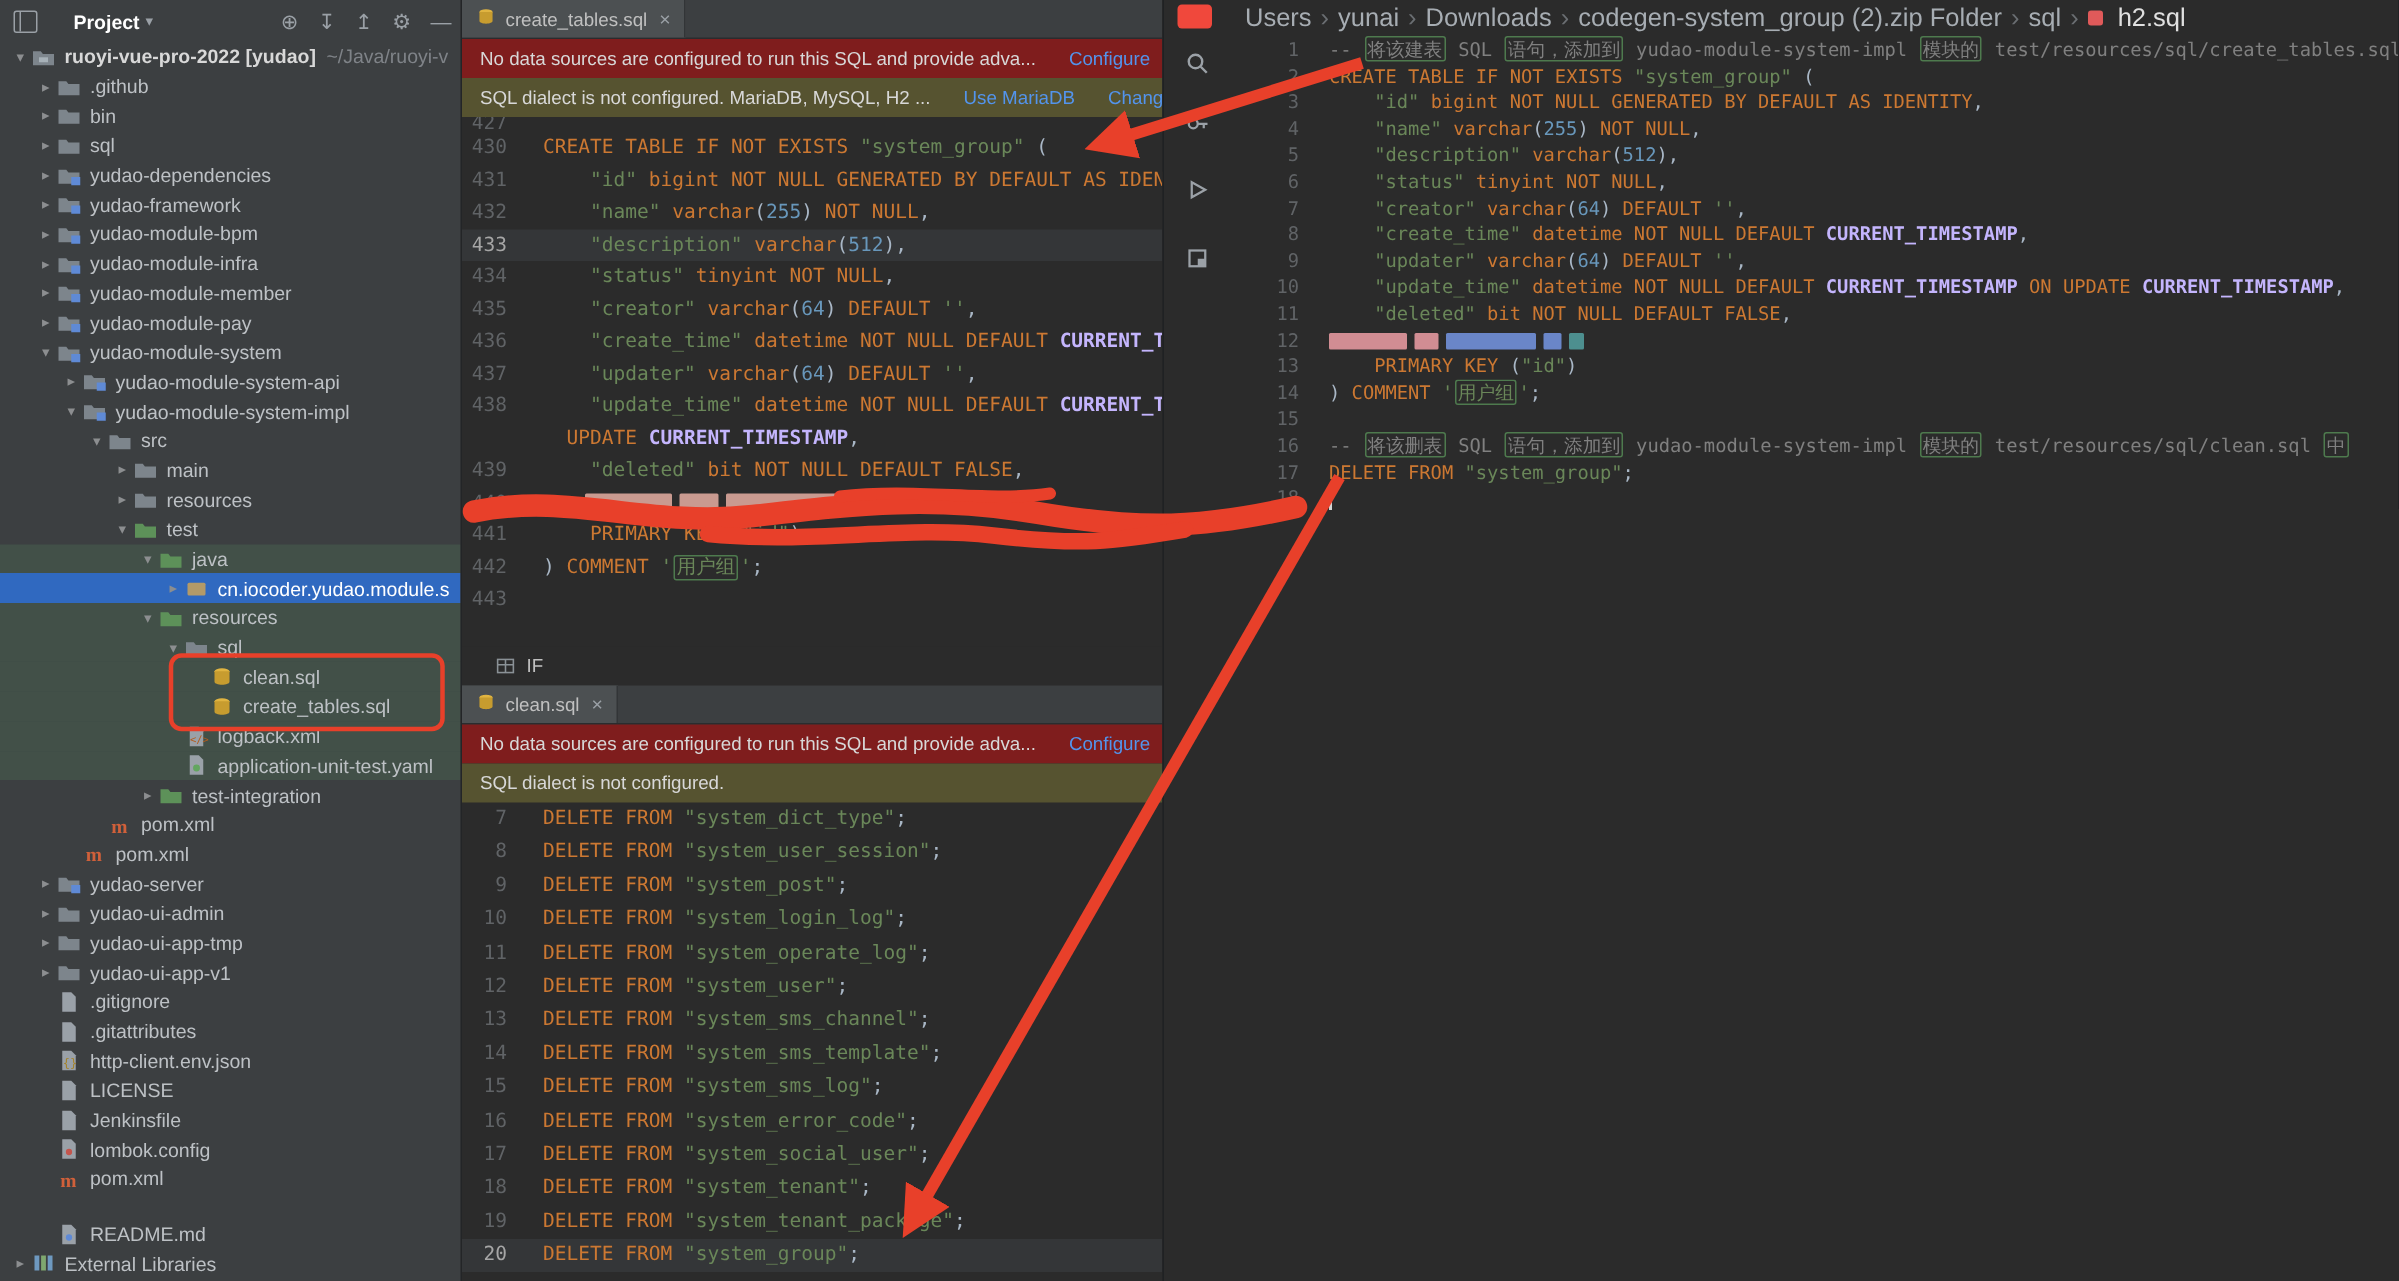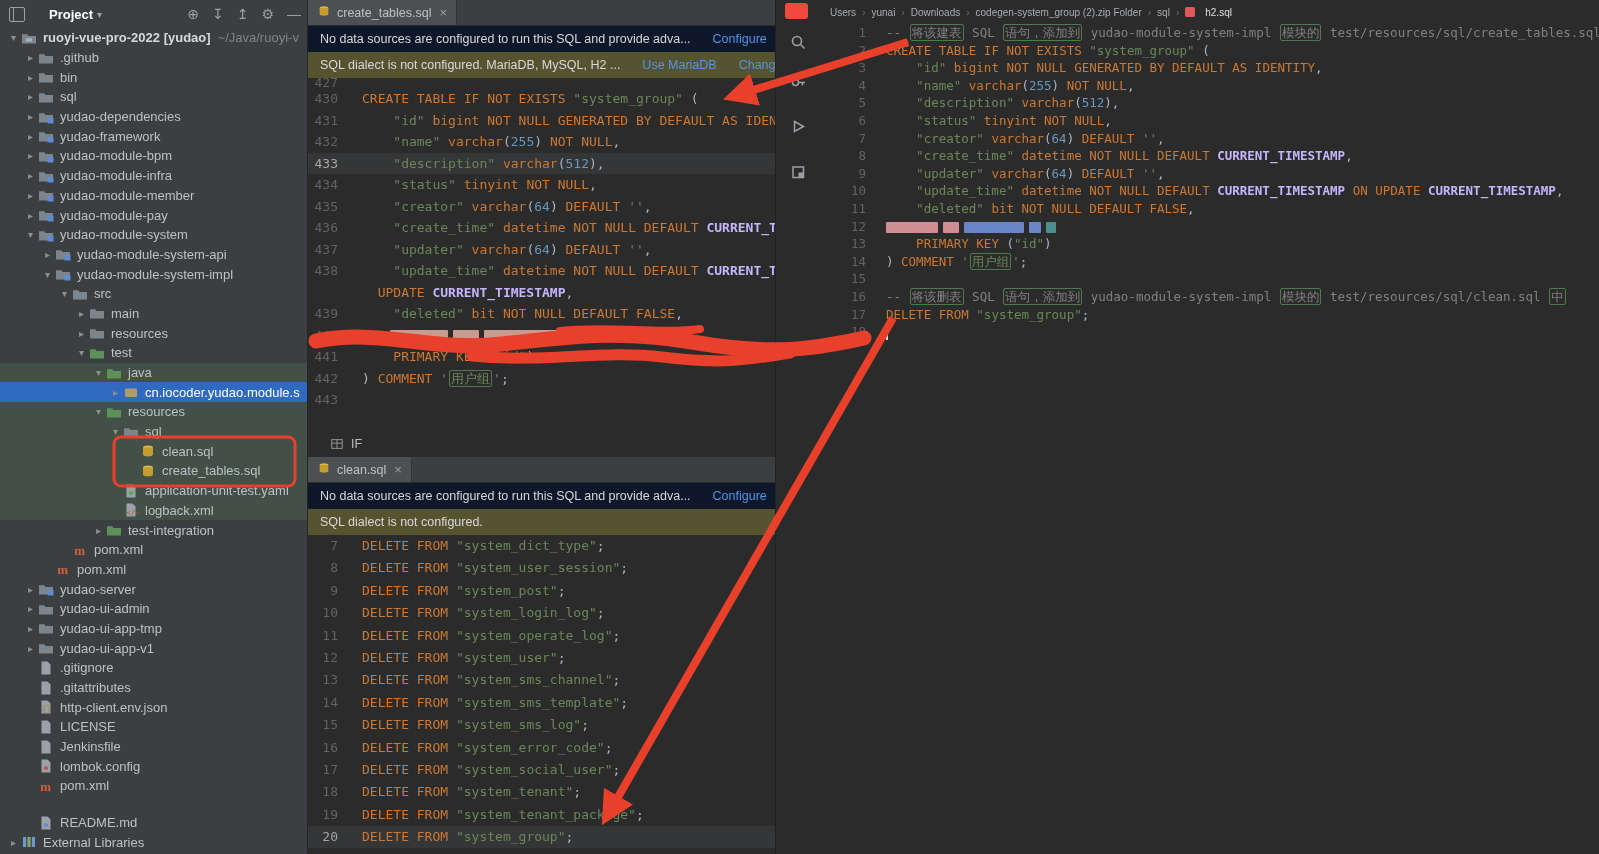--- a/index.html
+++ b/index.html
@@ -26,21 +26,21 @@
   .tlabel{color:#bdc1c5;}
   .tsub{color:#7f8388;margin-left:7px;}
   .troot .tlabel{color:#d8d8d8;font-weight:bold;}
   
   #mid-pane{left:308px;width:467px;background:#2b2b2b;display:flex;flex-direction:column;}
   .tabbar{height:25px;background:#3c3f41;border-bottom:1px solid #2a2c2e;display:flex;flex:none;}
   .tab{display:flex;align-items:center;gap:6px;padding:0 9px;background:#4c5052;color:#c0c0c0;font-size:12.5px;border-right:1px solid #323537;}
   .tab .ficon svg{width:14px;height:14px;}
   .tclose{color:#9aa0a6;font-size:13px;margin-left:2px;}
   .banner{height:26px;flex:none;display:flex;align-items:center;padding:0 12px;font-size:12.5px;color:#d8d8d8;white-space:nowrap;overflow:hidden;position:relative;}
-  .b-ds{background:#0f172a;}
+  .b-ds{background:#7f1d1d;}
   .b-di{background:#565330;}
   .banner a{color:#5394ec;text-decoration:none;margin-left:22px;flex:none;}
   .banner a.link-far{position:absolute;left:442px;}
   .code-area{background:#2b2b2b;font-family:"DejaVu Sans Mono",monospace;flex:none;overflow:hidden;}
   #ed-top{height:353px;font-size:13px;}
   #ed-top .code-row{height:21.5px;line-height:21.5px;}
   #ed-bottom{height:321px;font-size:13px;}
   #ed-bottom .code-row{height:22.4px;line-height:22.4px;}
   .code-row{display:flex;white-space:pre;}
   .code-row.partial{height:10px !important;line-height:10px !important;overflow:hidden;}
@@ -59,21 +59,21 @@
   .caret{display:inline-block;width:2px;height:15px;background:#d4d4d4;vertical-align:middle;}
   #structbar{height:26px;flex:none;background:#2b2b2b;display:flex;align-items:center;padding-left:22px;gap:7px;font-size:12.5px;color:#c0c0c0;}
   #structbar svg{width:14px;height:14px;}
   
   #tool-stripe{left:775px;width:45px;background:#2b2b2b;border-left:1px solid #1f2123;border-right:1px solid #1f2123;}
   .stripe-ic{position:absolute;left:0;width:45px;display:flex;justify-content:center;}
   .stripe-ic svg{width:17px;height:17px;}
   #red-badge{position:absolute;left:9px;top:3px;width:23px;height:16px;background:#f0483c;border-radius:3px;}
   
   #right-pane{left:820px;width:779px;background:#2b2b2b;}
-  #breadcrumb{height:24px;display:flex;align-items:center;padding-left:10px;font-size:10px;color:#a7adb3;gap:6px;white-space:nowrap;}
+  #breadcrumb{height:24px;display:flex;align-items:center;padding-left:10px;font-size:17px;color:#a7adb3;gap:6px;white-space:nowrap;}
   #breadcrumb .sep{color:#6a6e72;}
   #breadcrumb .bc-last{color:#e0e0e0;}
   .file-dot{width:10px;height:10px;border-radius:2px;background:#e05a5a;display:inline-block;margin-right:4px;}
   #ed-right{position:absolute;top:24px;left:0;right:0;bottom:0;font-family:"DejaVu Sans Mono",monospace;font-size:12.5px;overflow:hidden;}
   #ed-right .code-row{height:17.6px;line-height:17.6px;}
   #ed-right .ln{width:46px;padding-right:0;}
   #ed-right .code{padding-left:20px;}
   #ed-right .rblock{height:11px;}
   
   #overlay{position:absolute;left:0;top:0;width:1599px;height:854px;z-index:60;pointer-events:none;}
@@ -315,34 +315,34 @@
               <path d="M3 4.5v7c0 1.1 2.2 2 5 2s5-.9 5-2v-7" fill="#c79c2f"></path>
             </svg>
           </span>
           <span class="tlabel">create_tables.sql</span>
         </div>
         <div class="trow testbg" style="padding-left: 108px;">
           <span class="chev"></span>
           <span class="ticon">
             <svg viewBox="0 0 16 16">
               <path d="M3.5 1.5h6l3 3v10h-9z" fill="#9aa1a8"></path>
+              <text x="3.6" y="12.5" font-size="7" fill="#b35c1e" font-family="monospace">&lt;/&gt;</text>
+            </svg>
+          </span>
+          <span class="tlabel">logback.xml</span>
+        </div>
+        <div class="trow testbg" style="padding-left: 108px;">
+          <span class="chev"></span>
+          <span class="ticon">
+            <svg viewBox="0 0 16 16">
+              <path d="M3.5 1.5h6l3 3v10h-9z" fill="#9aa1a8"></path>
               <circle cx="8" cy="10" r="2.3" fill="#62a65f"></circle>
             </svg>
           </span>
           <span class="tlabel">application-unit-test.yaml</span>
-        </div>
-        <div class="trow testbg" style="padding-left: 108px;">
-          <span class="chev"></span>
-          <span class="ticon">
-            <svg viewBox="0 0 16 16">
-              <path d="M3.5 1.5h6l3 3v10h-9z" fill="#9aa1a8"></path>
-              <text x="3.6" y="12.5" font-size="7" fill="#b35c1e" font-family="monospace">&lt;/&gt;</text>
-            </svg>
-          </span>
-          <span class="tlabel">logback.xml</span>
         </div>
         <div class="trow" style="padding-left: 91px;">
           <span class="chev">▸</span>
           <span class="ticon">
             <svg viewBox="0 0 16 16">
               <path d="M1 4.2h5.2l1.4 1.8H15v7.5H1z" fill="#5d9159"></path>
             </svg>
           </span>
           <span class="tlabel">test-integration</span>
         </div>

